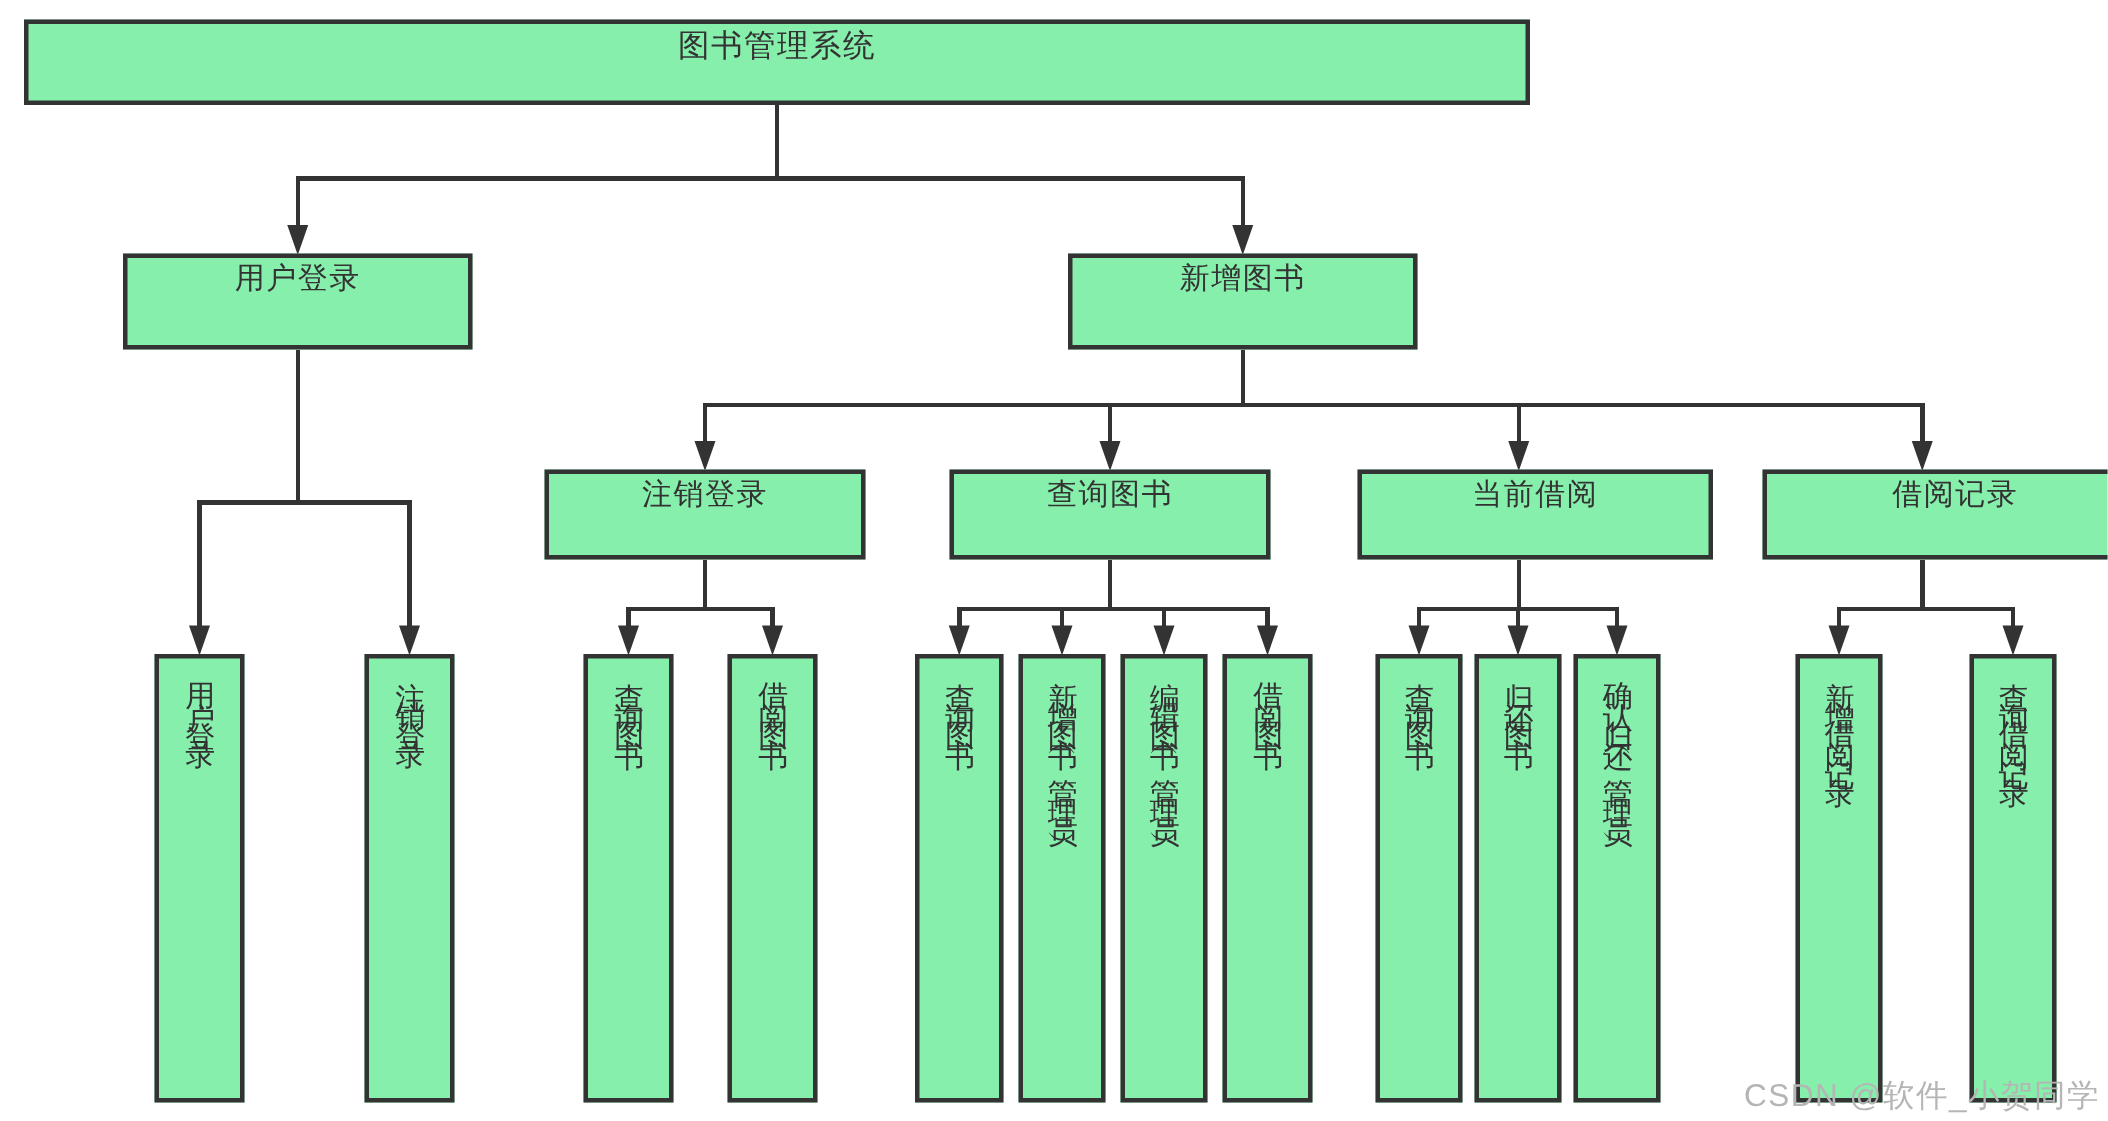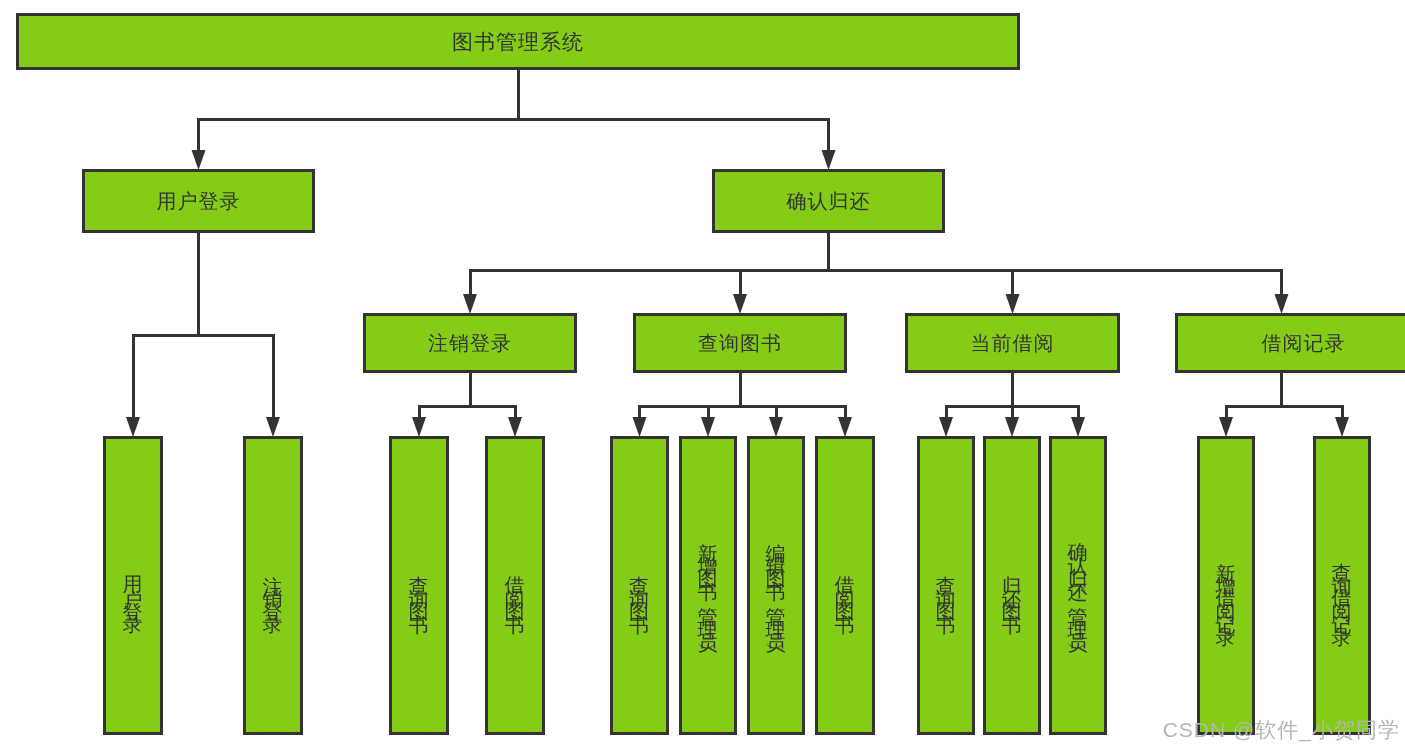--- a/index.html
+++ b/index.html
@@ -20,23 +20,23 @@
   #connectors {
     position: absolute;
     left: 0;
     top: 0;
     z-index: 1;
   }
   .node {
     position: absolute;
     box-sizing: border-box;
     border: 3px solid #c2410c;
-    background: #84cc16;
+    background: #86efac;
     display: flex;
-    align-items: center;
+    align-items: flex-start;
     justify-content: center;
     z-index: 2;
   }
   .node .hlabel {
     font-size: 20px;
     color: #333;
     white-space: nowrap;
     letter-spacing: 1px;
   }
   .node.root .hlabel {
@@ -121,29 +121,29 @@
       <polygon points="1335,417 1349,417 1342,437" fill="#333333"></polygon>
     </svg>
   <div id="nodes">
       <div class="node root" style="left: 16px; top: 13px; width: 1004px; height: 57px; border-color: rgb(51, 51, 51);">
         <span class="hlabel" style="color: rgb(51, 51, 51);">图书管理系统</span>
       </div>
       <div class="node" style="left: 82px; top: 169px; width: 233px; height: 64px; border-color: rgb(51, 51, 51);">
         <span class="hlabel" style="color: rgb(51, 51, 51);">用户登录</span>
       </div>
       <div class="node" style="left: 712px; top: 169px; width: 233px; height: 64px; border-color: rgb(51, 51, 51);">
-        <span class="hlabel" style="color: rgb(51, 51, 51);">确认归还</span>
+        <span class="hlabel" style="color: rgb(51, 51, 51);">新增图书</span>
       </div>
       <div class="node" style="left: 363px; top: 313px; width: 214px; height: 60px; border-color: rgb(51, 51, 51);">
         <span class="hlabel" style="color: rgb(51, 51, 51);">注销登录</span>
       </div>
       <div class="node" style="left: 633px; top: 313px; width: 214px; height: 60px; border-color: rgb(51, 51, 51);">
         <span class="hlabel" style="color: rgb(51, 51, 51);">查询图书</span>
       </div>
-      <div class="node" style="left: 905px; top: 313px; width: 215px; height: 60px; border-color: rgb(51, 51, 51);">
+      <div class="node" style="left: 905px; top: 313px; width: 237px; height: 60px; border-color: rgb(51, 51, 51);">
         <span class="hlabel" style="color: rgb(51, 51, 51);">当前借阅</span>
       </div>
       <div class="node" style="left: 1175px; top: 313px; width: 257px; height: 60px; border-color: rgb(51, 51, 51);">
         <span class="hlabel" style="color: rgb(51, 51, 51);">借阅记录</span>
       </div>
       <div class="node" style="left: 103px; top: 436px; width: 60px; height: 299px; border-color: rgb(51, 51, 51);">
         <span class="vlabel" style="color: rgb(51, 51, 51);">用户登录</span>
       </div>
       <div class="node" style="left: 243px; top: 436px; width: 60px; height: 299px; border-color: rgb(51, 51, 51);">
         <span class="vlabel" style="color: rgb(51, 51, 51);">注销登录</span>

